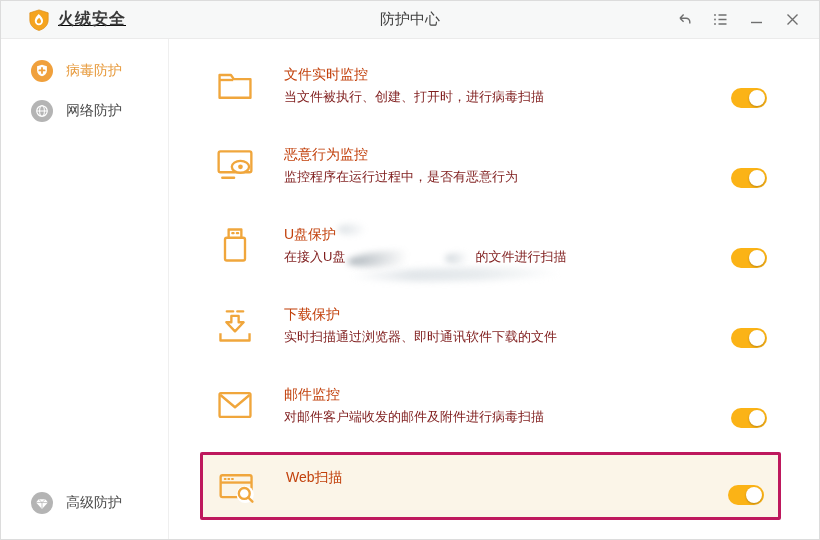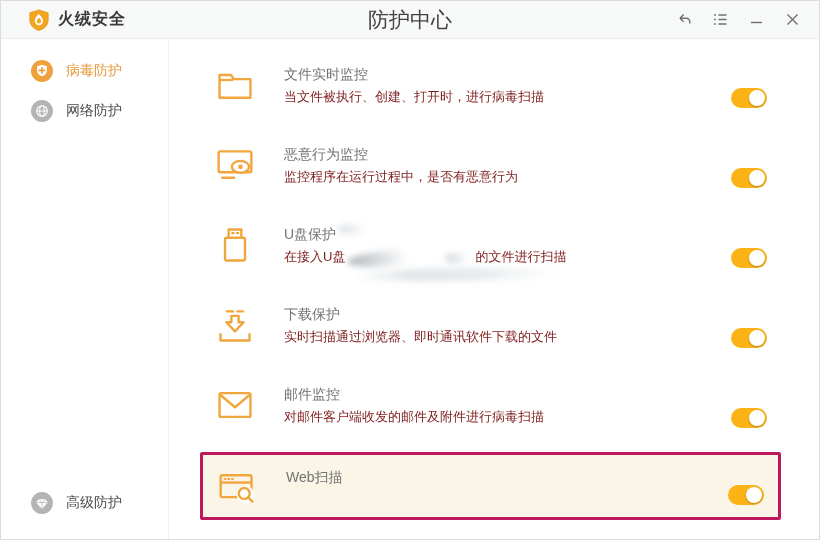--- a/index.html
+++ b/index.html
@@ -1,44 +1,44 @@
 <!DOCTYPE html>
 <html><head>
 <meta charset="utf-8">
 <style>
   * { margin:0; padding:0; box-sizing:border-box; }
   html,body { background:#fff; }
   body { font-family:"Liberation Sans","DejaVu Sans",sans-serif; }
   .app { position:relative; width:820px; height:540px; background:#fff; border:1px solid #dcdcdc; overflow:hidden; }
 
   
-  .header { position:relative; height:38px; background:#f7f8f8; border-bottom:1px solid #ebebeb; display:flex; align-items:center; }
+  .header { position:relative; height:38px; background:#f7f8f8; border-bottom:1px solid #ebebeb; display:flex; align-items:center;text-decoration:underline; }
   .brand { display:flex; align-items:center; margin-left:27px; gap:8px; }
   .brand-name { font-size:16px; font-weight:bold; color:#3a3a3a; letter-spacing:1px; }
-  .header-title { position:absolute; left:50%; transform:translateX(-50%); font-size:21px; color:#424242; }
+  .header-title { position:absolute; left:50%; transform:translateX(-50%); font-size:15px; color:#424242; }
   .header-controls { margin-left:auto; display:flex; align-items:center; margin-right:14px; }
   .hbtn { width:26px; height:26px; display:flex; align-items:center; justify-content:center; margin-left:10px; cursor:pointer; }
   .hbtn svg { stroke:#6f6f6f; }
 
   
   .bodywrap { display:flex; height:500px; }
   .sidebar { width:168px; border-right:1px solid #efefef; padding-top:12px; display:flex; flex-direction:column; }
   .side-item { height:40px; display:flex; align-items:center; padding-left:30px; gap:13px; font-size:14px; color:#4a4a4a; cursor:pointer; position:relative; }
   .side-item.active { color:#e79a3c; }
   .side-badge { display:inline-block; width:13px; height:13px; line-height:12px; border:1px solid #f0a63c; color:#f0a63c; border-radius:50%; font-size:9px; text-align:center; vertical-align:super; margin-left:1px; transform:translateY(-5px); }
   .side-bottom { margin-top:auto; margin-bottom:16px; }
 
   .content { flex:1; padding:19px 38px 0 31px; }
 
   
   .row { position:relative; height:80px; display:flex; align-items:flex-start; padding:7px 0 0 15px; }
   .row.highlight { height:68px; margin-top:-6px; padding-top:13px; background:#fbf5e8; border:3px solid #be185d; border-radius:2px; padding-left:14px; }
   .row-icon { width:40px; height:40px; flex:0 0 40px; }
   .row-text { margin-left:29px; }
-  .row-title { font-size:14px; color:#737373; line-height:19px; }
+  .row-title { font-size:14px; color:#c2410c; line-height:19px; }
   .row-desc { font-size:13px; color:#7f1d1d; line-height:16px; margin-top:5px; white-space:nowrap; }
   .toggle { position:absolute; right:14px; top:30px; width:36px; height:20px; border-radius:10px; background:#fbb316; cursor:pointer; }
   .toggle::after { content:""; position:absolute; right:2px; top:2px; width:16px; height:16px; border-radius:50%; background:#fff; box-shadow:0 1px 2px rgba(0,0,0,.25); }
 
   
   .smudge-gap { display:inline-block; width:130px; height:14px; position:relative; vertical-align:middle; }
   .smudge { position:absolute; border-radius:50%; filter:blur(3px); pointer-events:none; }
   .sm1 { left:2px; top:0; width:80px; height:15px; background:linear-gradient(100deg,#6e7c87 5%,rgba(255,255,255,0) 75%); opacity:.55; transform:rotate(-5deg); }
   .sm2 { left:100px; top:2px; width:28px; height:11px; background:linear-gradient(100deg,#9fadb7 10%,rgba(255,255,255,0) 80%); opacity:.5; }
   .sm-title { left:138px; top:6px; width:28px; height:11px; background:linear-gradient(100deg,#9fadb7,rgba(255,255,255,0)); opacity:.4; }

